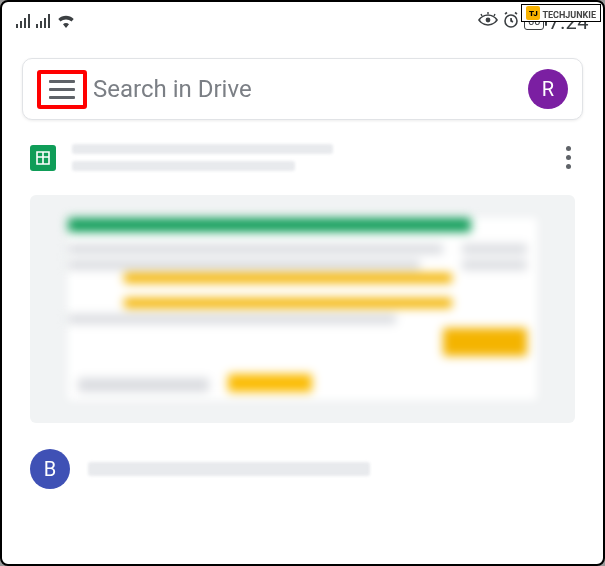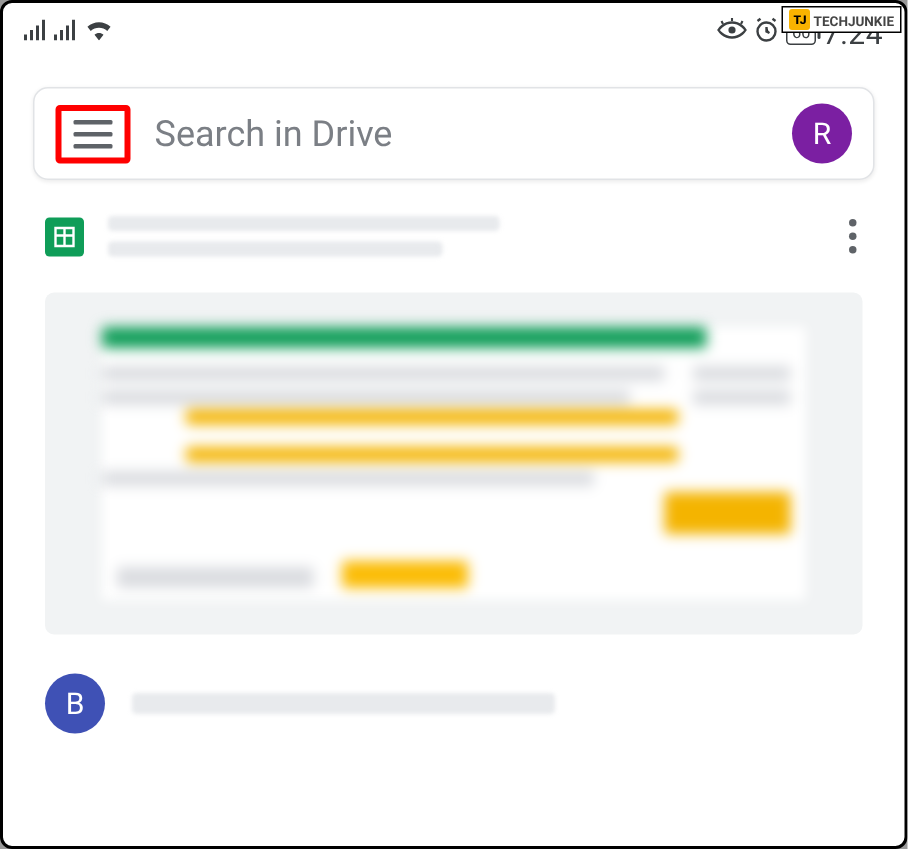--- a/index.html
+++ b/index.html
@@ -78,21 +78,21 @@
     .clock { font-size: 20px; letter-spacing: 0.5px; color:#3c4043; }
     .searchbar {
       margin: 20px 20px 18px 20px;
       border: 1px solid #e1e3e6;
       border-radius: 10px;
       background:#fff;
       box-shadow: 0 1px 3px rgba(0,0,0,.08);
       display:flex;
       align-items:center;
       padding: 10px 14px;
-      gap: 16px;
+      gap: 6px;
     }
     .hamburger-highlight{
       border: 4px solid #ff0000;
       border-radius: 3px;
       padding: 6px 8px;
       display:inline-flex;
     }
     .hamburger {
       width: 26px;
       display:flex;

